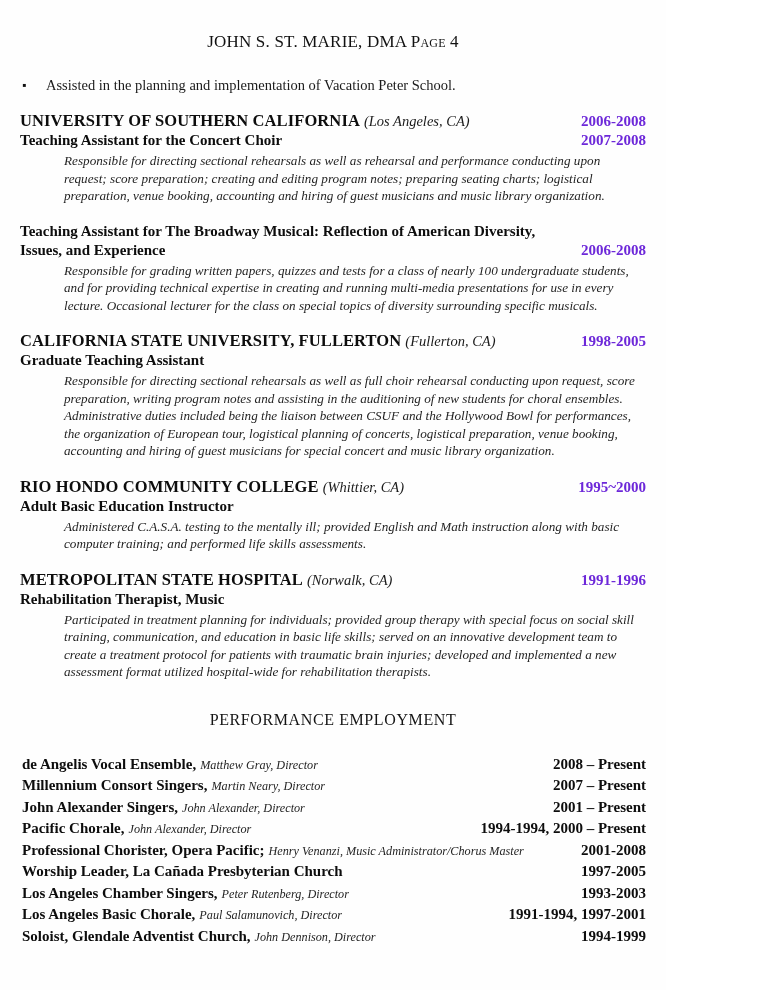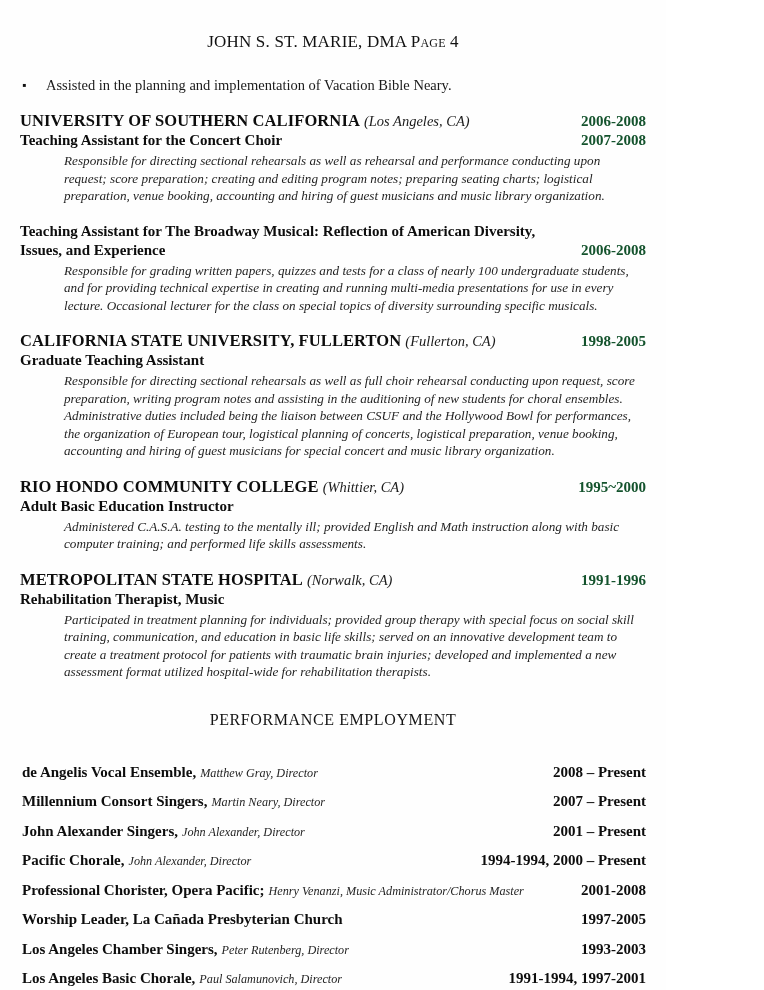--- a/index.html
+++ b/index.html
@@ -69,21 +69,21 @@
   .entry-left {
     flex: 1 1 auto;
     min-width: 0;
   }
   .entry-right {
     flex: 0 0 auto;
     padding-left: 14px;
     font-weight: bold;
     font-size: 15px;
     white-space: nowrap;
-    color: #14532d;
+    color: #6d28d9;
   }
 
   .org {
     font-size: 16.5px;
     font-weight: bold;
     letter-spacing: 0.1px;
     color: #0d0d0d;
   }
   .org-loc {
     font-size: 14.5px;
@@ -125,21 +125,20 @@
     align-items: baseline;
     justify-content: space-between;
     line-height: 20.5px;
     padding: 0 0 0 2px;
   }
   .perf-left {
     flex: 1 1 auto;
     min-width: 0;
     white-space: nowrap;
     overflow: hidden;
-    margin-top: 8px;
   }
   .perf-ens {
     font-size: 15px;
     font-weight: bold;
     color: #0d0d0d;
   }
   .perf-dir {
     font-size: 12.2px;
     font-style: italic;
     font-weight: normal;
@@ -156,21 +155,21 @@
 </style>
 </head>
 <body>
 
 <div class="page">
 
   <div class="page-header">JOHN S. ST. MARIE, DMA Page 4</div>
 
   <div class="bullet-row">
     <span class="bullet-mark">▪</span>
-    <span class="bullet-text">Assisted in the planning and implementation of Vacation Bible Neary.</span>
+    <span class="bullet-text">Assisted in the planning and implementation of Vacation Peter School.</span>
   </div>
 
   <div class="entry">
     <div class="entry-line">
       <div class="entry-left">
         <span class="org">UNIVERSITY OF SOUTHERN CALIFORNIA</span>
         <span class="org-loc">(Los Angeles, CA)</span>
       </div>
       <div class="entry-right">2006-2008</div>
     </div>

